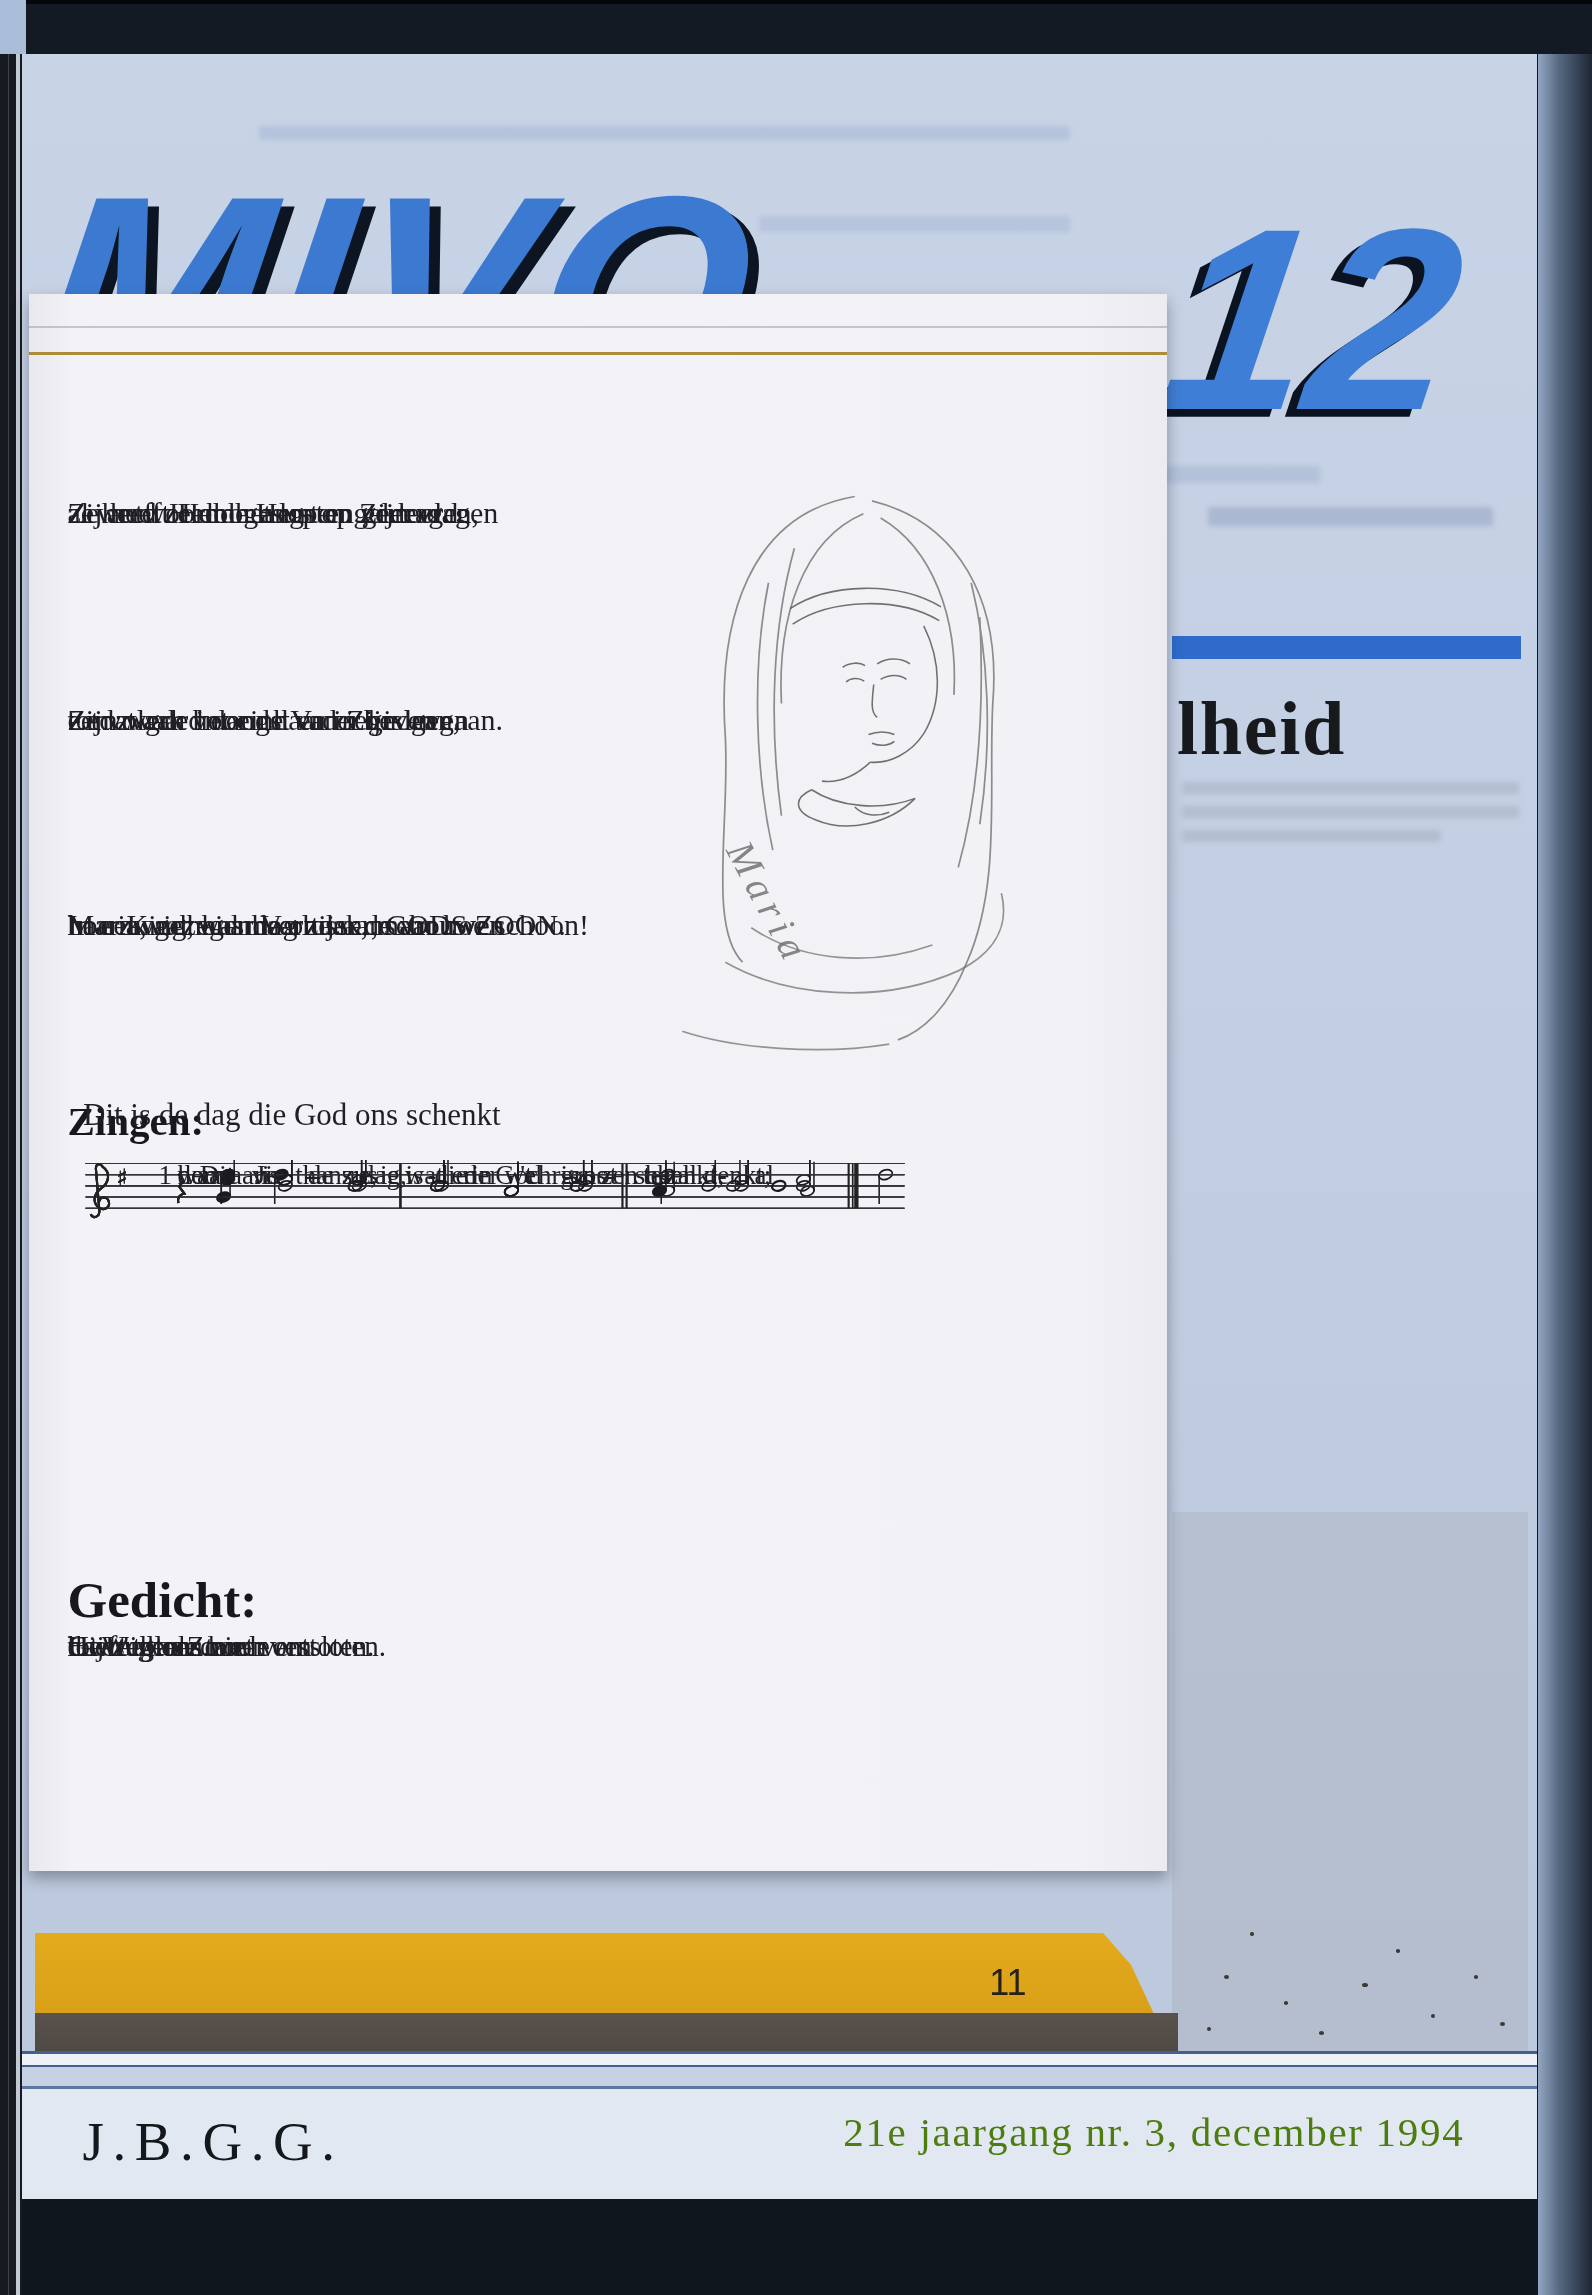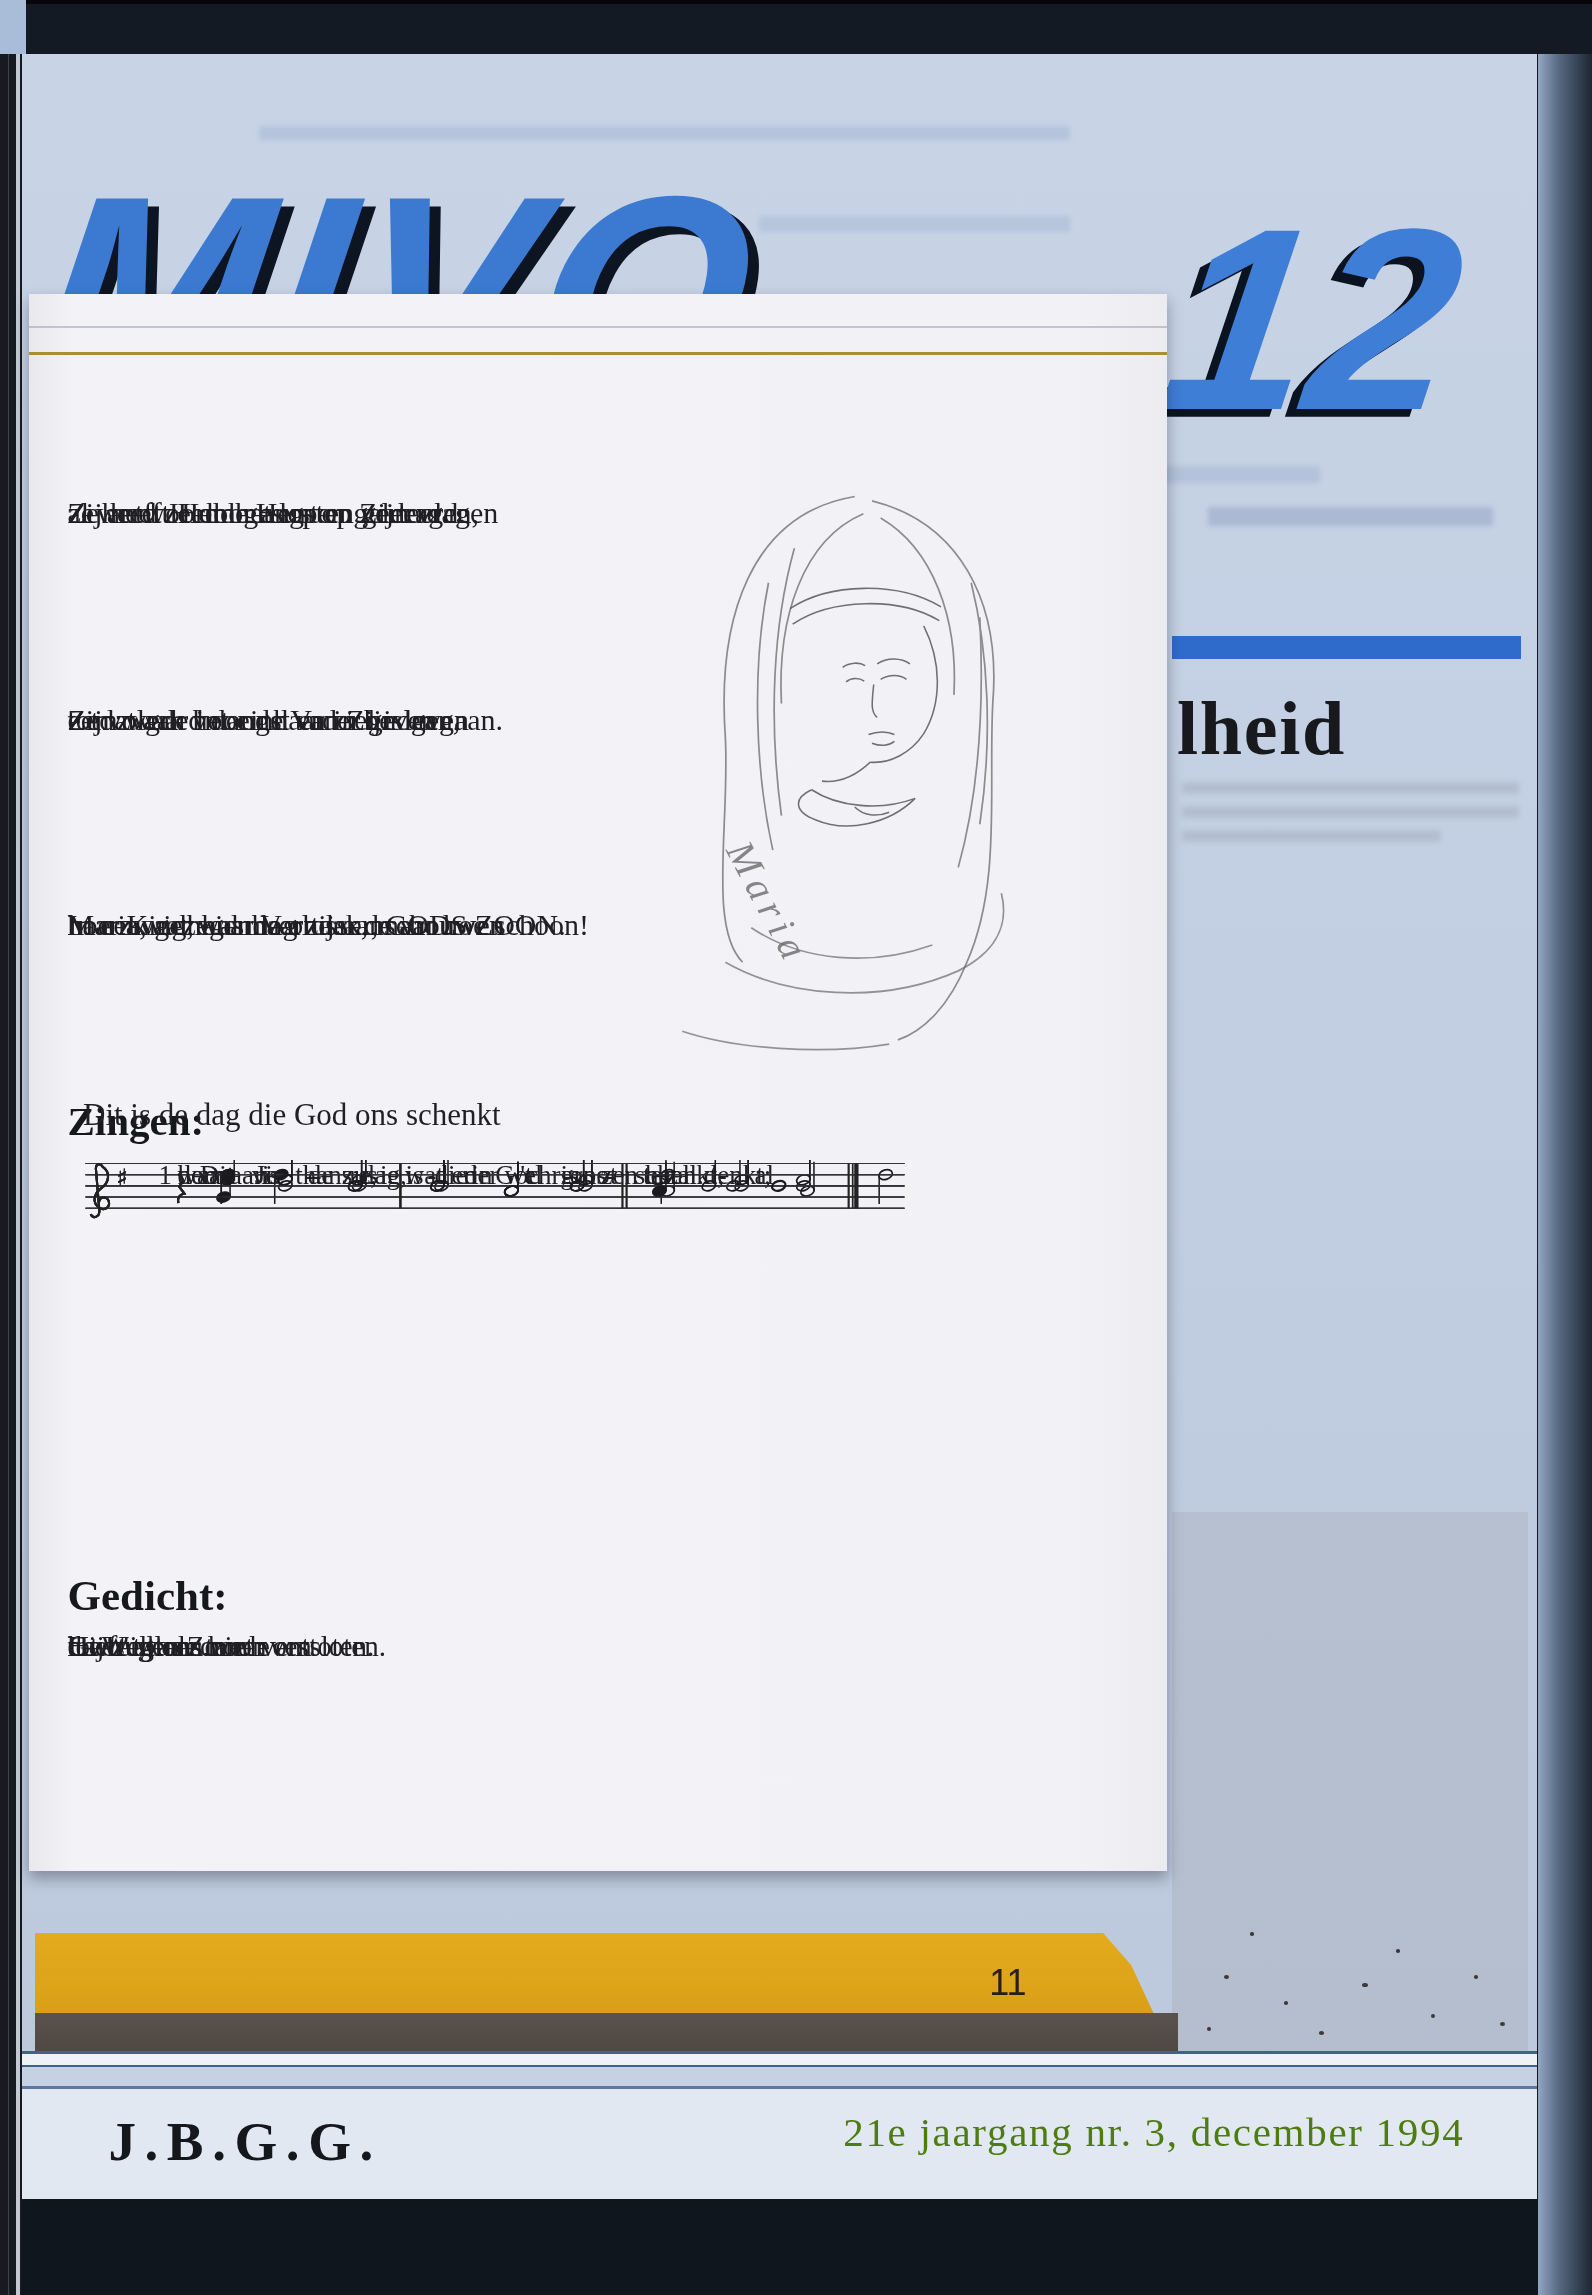--- a/index.html
+++ b/index.html
@@ -59,21 +59,21 @@
   .pebble{background:#3d3934;border-radius:50%;}
   .photo-tint{left:0;top:55%;width:100%;height:45%;background:rgba(120,100,80,.10);}
 
   
   .dark-band{left:35px;top:2013px;width:1143px;height:38px;
              background:linear-gradient(180deg,#5a534d,#4f4943);}
   .pinstripes{left:22.4px;top:2051px;width:1515px;height:38px;
       background:linear-gradient(180deg,#41618f 0 2.6px,#eef1f6 2.6px 14px,#41618f 14px 16.4px,
                  #c6d2e4 16.4px 35px,#5d77a0 35px 38px);}
   .footer-band{left:22.4px;top:2089px;width:1515px;height:110px;background:#e2e8f2;}
-  .imprint{left:60px;top:21px;font-weight:bold;font-size:55px;letter-spacing:8.6px;color:#14181d;margin-left:26px;}
+  .imprint{left:60px;top:21px;font-weight:normal;font-size:55px;letter-spacing:8.6px;color:#14181d;}
   .edition{right:73px;top:19px;font-size:41px;color:#4d7c0f;letter-spacing:1.7px;}
 
   
   .overlay-page{left:28.5px;top:294px;width:1138px;height:1577px;
       background:linear-gradient(90deg,#e9e8ec,#f3f2f6 4%,#f2f1f5 92%,#ecebef);
       box-shadow:0 7px 14px rgba(15,20,35,.35);}
   .gray-line{left:0;top:32px;width:100%;height:1.7px;background:rgba(140,145,155,.45);}
   .gold-line{left:0;top:58px;width:100%;height:2.6px;background:#ab8c39;}
 
   .stanza{left:39px;width:552px;font-size:30px;line-height:42px;color:#1f1f24;}
@@ -86,21 +86,21 @@
   .zingen-row .h{position:static;font-weight:bold;font-size:41px;color:#17181c;}
   .zingen-row .t{position:static;font-size:31px;color:#1f1f24;margin-left:15.5px;}
 
   #music{left:54px;top:866px;width:824px;height:407px;}
   .staff-block{position:static;display:block;height:102px;}
   .staff-block svg{position:static;display:block;}
   .lyric{position:static;display:block;height:40px;font-size:27px;color:#1f1f24;
          word-spacing:21px;padding-left:95px;white-space:nowrap;}
   .staff-block:first-child .lyric{padding-left:76px;}
 
-  .gedicht-h{left:39px;top:1277px;font-weight:bold;font-size:43px;color:#17181c;}
+  .gedicht-h{left:39px;top:1277px;font-weight:bold;font-size:51px;color:#17181c;}
   .gedicht-lines{left:39px;top:1333px;width:518px;font-size:29px;line-height:39px;color:#1f1f24;}
   .gedicht-lines div{position:static;}
 
   .yellow-bar{left:6px;top:1639px;width:1119px;height:80px;
       background:linear-gradient(180deg,#e5ab1e,#d99f17);
       clip-path:polygon(0 0,95.5% 0,98% 40%,100% 100%,0 100%);}
   .page-number{right:127px;top:19px;font-family:"Liberation Sans",sans-serif;
       font-size:36px;color:#262018;margin-top:10px;}
 </style>
 </head>

